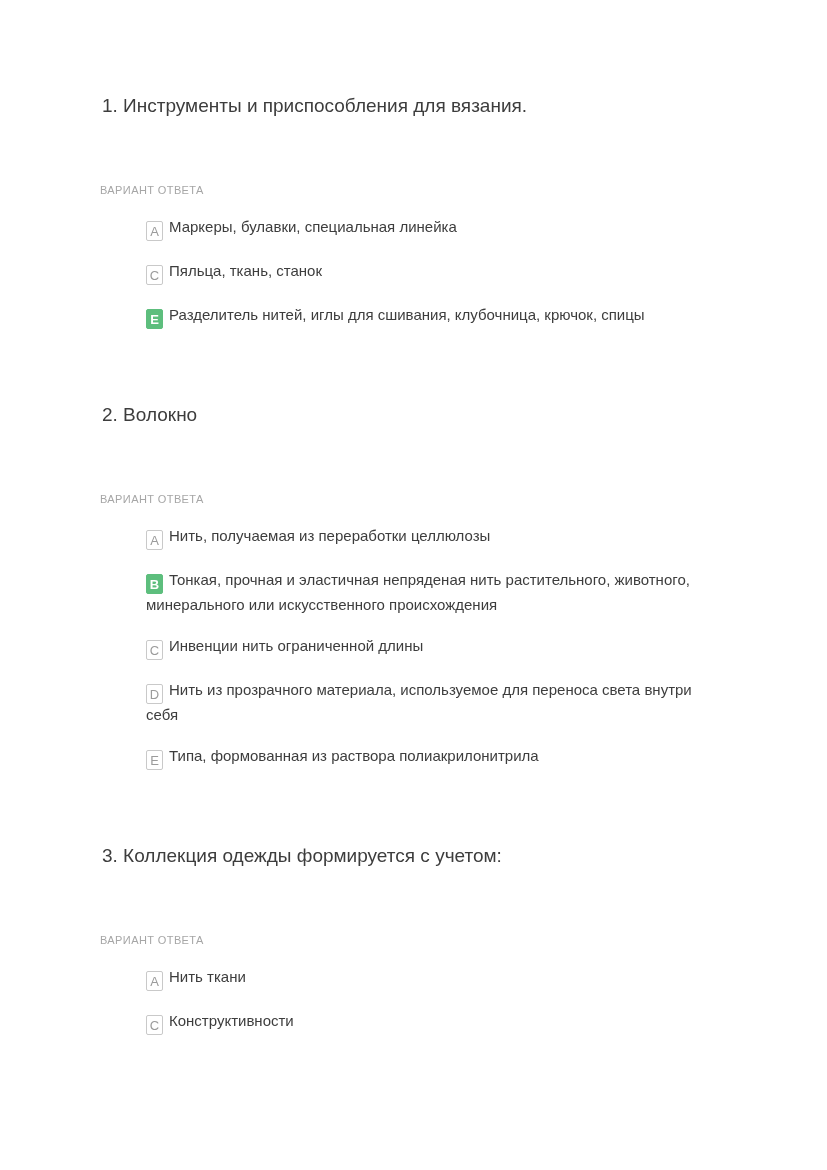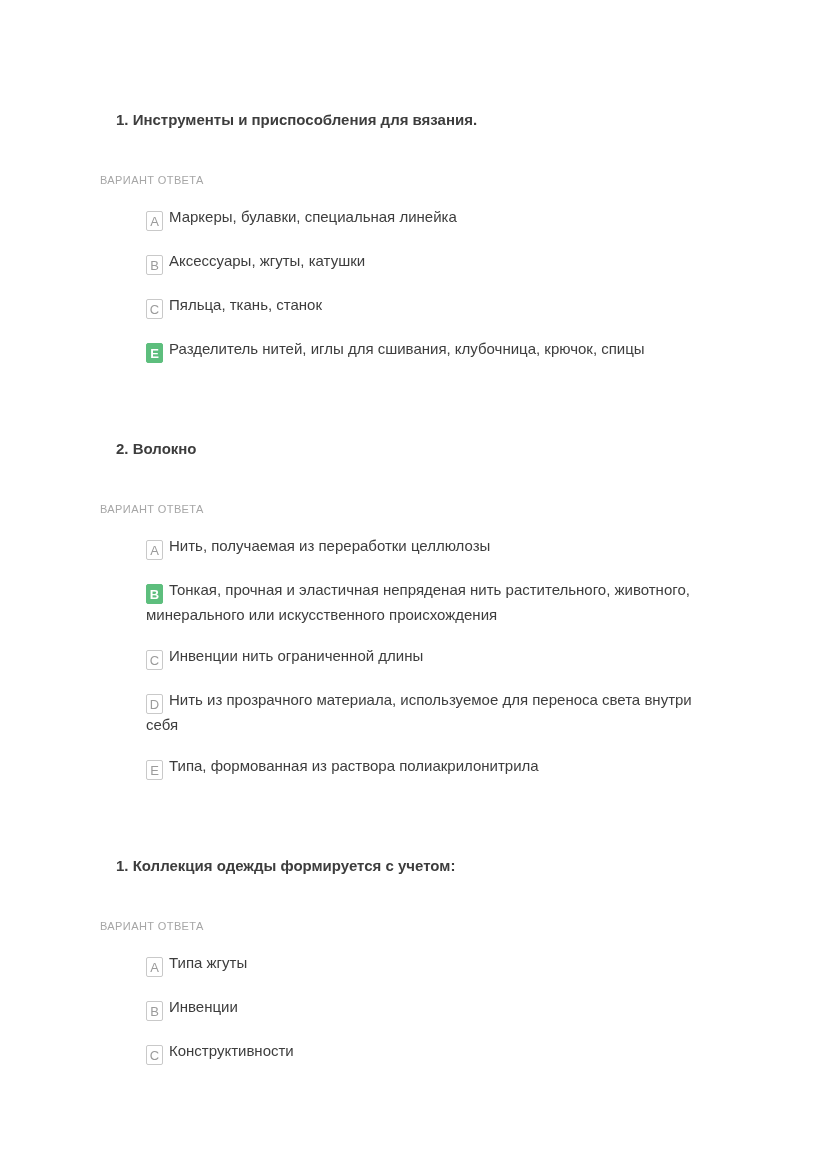--- a/index.html
+++ b/index.html
@@ -18,28 +18,28 @@
     color:var(--body-text);
     -webkit-font-smoothing:antialiased;
   }
   .page{
     padding:94px 100px 0 100px;
     box-sizing:border-box;
   }
   .question{max-width:620px;}
   .question + .question{margin-top:76px;}
   .q-title{
-    margin:16px;
-    font-size:15px;
-    font-weight:700;
+    margin:2px;
+    font-size:19px;
+    font-weight:400;
     line-height:20px;
     color:var(--body-text);
   }
   .variant-label{
-    margin-top:44px;
+    margin-top:68px;
     font-size:11px;
     line-height:13px;
     letter-spacing:0.4px;
     color:var(--muted-label);
     text-transform:uppercase;
   }
   .option{
     margin:19px 0 0 0;
     font-size:15px;
     line-height:22px;
@@ -69,36 +69,34 @@
 </style>
 </head>
 <body>
 
 <div class="page">
 
   <section class="question">
     <h2 class="q-title">1. Инструменты и приспособления для вязания.</h2>
     <div class="variant-label">ВАРИАНТ ОТВЕТА</div>
     <p class="option"><span class="badge">A</span><span>Маркеры, булавки, специальная линейка</span></p>
-    <p class="option"><span class="badge">B</span><span>Аксессуары, жгуты, катушки</span></p>
     <p class="option"><span class="badge">C</span><span>Пяльца, ткань, станок</span></p>
     <p class="option"><span class="badge correct">E</span><span>Разделитель нитей, иглы для сшивания, клубочница, крючок, спицы</span></p>
   </section>
 
   <section class="question">
     <h2 class="q-title">2. Волокно</h2>
     <div class="variant-label">ВАРИАНТ ОТВЕТА</div>
     <p class="option"><span class="badge">A</span><span>Нить, получаемая из переработки целлюлозы</span></p>
     <p class="option"><span class="badge correct">B</span><span>Тонкая, прочная и эластичная непряденая нить растительного, животного, минерального или искусственного происхождения</span></p>
     <p class="option"><span class="badge">C</span><span>Инвенции нить ограниченной длины</span></p>
     <p class="option"><span class="badge">D</span><span>Нить из прозрачного материала, используемое для переноса света внутри себя</span></p>
     <p class="option"><span class="badge">E</span><span>Типа, формованная из раствора полиакрилонитрила</span></p>
   </section>
 
   <section class="question">
-    <h2 class="q-title">1. Коллекция одежды формируется с учетом:</h2>
+    <h2 class="q-title">3. Коллекция одежды формируется с учетом:</h2>
     <div class="variant-label">ВАРИАНТ ОТВЕТА</div>
-    <p class="option"><span class="badge">A</span><span>Типа жгуты</span></p>
-    <p class="option"><span class="badge">B</span><span>Инвенции</span></p>
+    <p class="option"><span class="badge">A</span><span>Нить ткани</span></p>
     <p class="option"><span class="badge">C</span><span>Конструктивности</span></p>
   </section>
 
 </div>
 
 </body></html>

